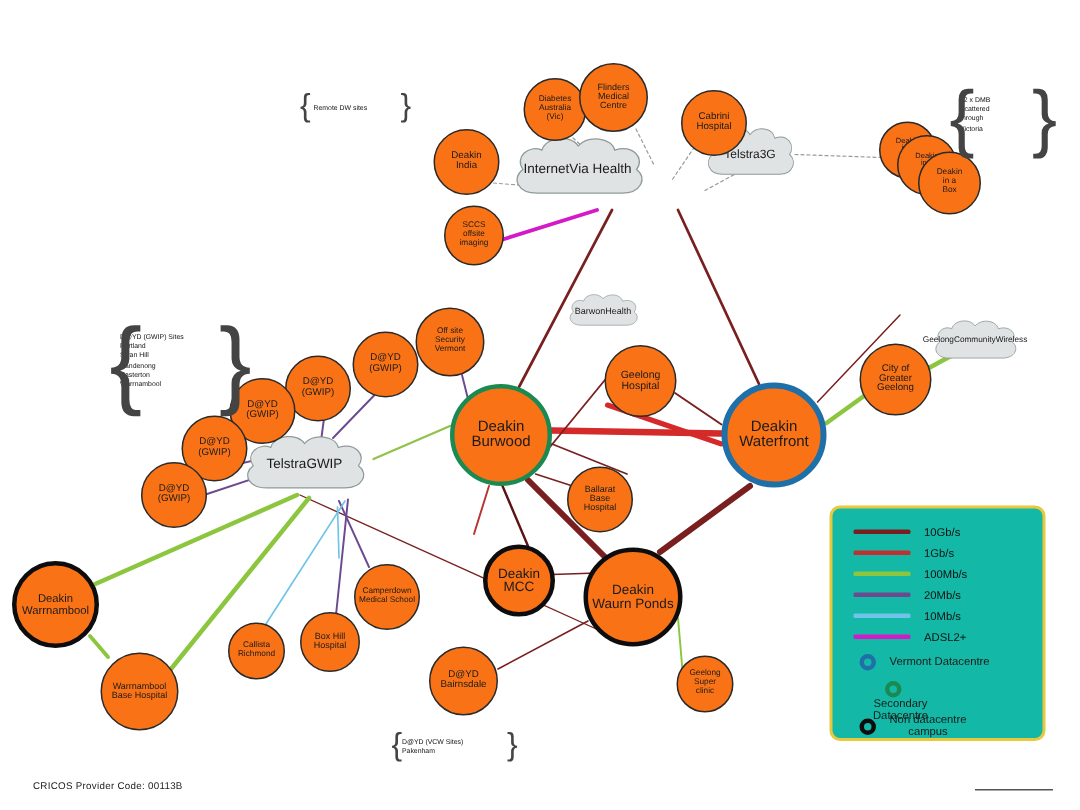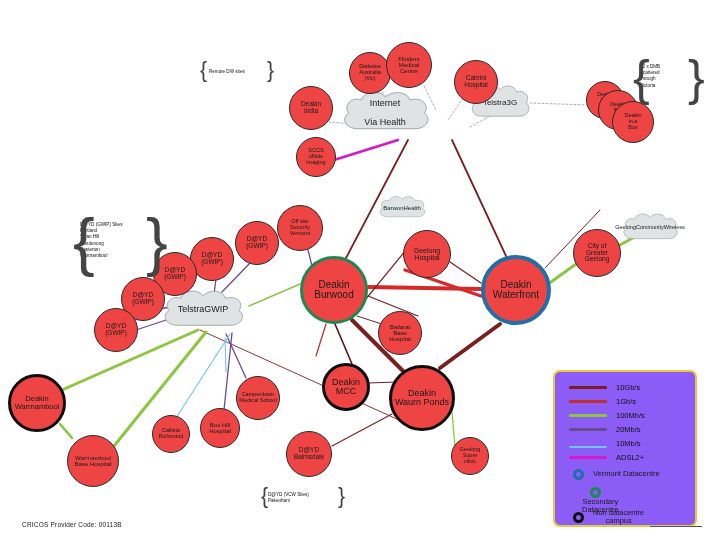--- a/index.html
+++ b/index.html
@@ -2,36 +2,36 @@
 <html><head>
 <meta charset="utf-8">
 <style>
   html,body{margin:0;padding:0;background:#ffffff;}
   body{width:720px;height:540px;overflow:hidden;
        font-family:"Liberation Sans","DejaVu Sans",sans-serif;color:#1a1a1a;}
   #stage{position:relative;width:720px;height:540px;background:#fff;}
   #edges{position:absolute;left:0;top:0;width:720px;height:540px;}
   .node{position:absolute;display:flex;align-items:center;justify-content:center;
         text-align:center;box-sizing:border-box;line-height:1.04;}
-  .circ{border-radius:50%;background:#ef4444;}
+  .circ{border-radius:50%;background:#f97316;}
   .thin{border:0.9px solid #2a2a2a;}
   .ring-blue{border:4px solid #1f6fa8;}
   .ring-green{border:3px solid #1b8a52;}
   .ring-black{border:3.2px solid #0d0d0d;}
   .cloudwrap{position:absolute;}
   .cloudlbl{position:absolute;left:0;top:0;width:100%;height:100%;
             display:flex;align-items:center;justify-content:center;text-align:center;
             line-height:1.05;pointer-events:none;}
   .f5{font-size:5px;} .f55{font-size:5.5px;} .f6{font-size:6px;}
   .f65{font-size:6.5px;} .f7{font-size:7px;} .f75{font-size:7.5px;}
   .f8{font-size:8px;} .f9{font-size:9px;} .f10{font-size:10px;}
   .anno{position:absolute;font-size:4.6px;line-height:1.35;color:#111;white-space:pre;}
   .brace{position:absolute;color:#444;font-weight:300;}
-  #legend{position:absolute;left:553px;top:370px;width:140px;height:153px;
-          border:2px solid #e8c83c;border-radius:7px;background:#8b5cf6;}
+  #legend{position:absolute;left:553px;top:337px;width:140px;height:153px;
+          border:2px solid #e8c83c;border-radius:7px;background:#14b8a6;}
   .lgrow{position:absolute;display:flex;align-items:center;}
   .lgline{width:38px;height:2.2px;border-radius:1px;}
   .lglbl{font-size:7.5px;margin-left:9px;color:#111;}
   .lgring{width:11px;height:11px;border-radius:50%;box-sizing:border-box;}
   .lgtxt2{font-size:7.5px;margin-left:9px;line-height:1.12;text-align:center;}
   #cricos{position:absolute;left:22px;top:521px;font-size:6.5px;color:#222;letter-spacing:.2px;}
   #footrule{position:absolute;left:650px;top:526px;width:52px;height:1.4px;background:#555;}
 </style>
 </head>
 <body>
@@ -80,21 +80,21 @@
         <line x1="226" y1="334" x2="246" y2="378" stroke="#6b4a8f" stroke-width="1.3" stroke-linecap="round"></line>
         <line x1="232" y1="333" x2="224" y2="410" stroke="#6b4a8f" stroke-width="1.3" stroke-linecap="round"></line>
         <line x1="230" y1="334" x2="176" y2="418" stroke="#6fc4e8" stroke-width="1.1" stroke-linecap="round"></line>
         <line x1="225" y1="338" x2="226" y2="372" stroke="#6fc4e8" stroke-width="1.1" stroke-linecap="round"></line>
       </g>
   </svg>
 
   <div id="cloud-layer">
       <div class="cloudwrap" style="left: 336.5px; top: 88px; width: 97px; height: 50px;"><svg width="97" height="50" viewBox="0 0 100 54" preserveAspectRatio="none">
           <path d="M22 44 C8 44 4 33 12 27 C6 18 16 9 25 13 C28 3 45 2 50 10 C57 2 73 4 75 13 C88 9 96 19 90 27 C98 33 93 44 80 44 Z" fill="#dfe3e3" stroke="#8e9a9a" stroke-width="0.9"></path>
-        </svg><div class="cloudlbl f9" style="display: flex; flex-direction: column;">
+        </svg><div class="cloudlbl f9" style="display: flex;">
           <span>Internet</span>
           <br>
           <span>Via Health</span>
         </div></div>
       <div class="cloudwrap" style="left: 467px; top: 82px; width: 66px; height: 42px;"><svg width="66" height="42" viewBox="0 0 100 54" preserveAspectRatio="none">
           <path d="M22 44 C8 44 4 33 12 27 C6 18 16 9 25 13 C28 3 45 2 50 10 C57 2 73 4 75 13 C88 9 96 19 90 27 C98 33 93 44 80 44 Z" fill="#dfe3e3" stroke="#8e9a9a" stroke-width="0.9"></path>
         </svg><div class="cloudlbl f8" style="display: flex;">
           <span>Telstra</span>
           <br>
           <span>3G</span>
@@ -246,21 +246,21 @@
           <div class="lglbl">1Gb/s</div>
         </div>
         <div class="lgrow" style="left: 14px; top: 39px; justify-content: space-between;">
           <div class="lgline" style="background: rgb(140, 198, 63);"></div>
           <div class="lglbl">100Mb/s</div>
         </div>
         <div class="lgrow" style="left: 14px; top: 53px;">
           <div class="lgline" style="background: rgb(107, 74, 143);"></div>
           <div class="lglbl">20Mb/s</div>
         </div>
-        <div class="lgrow" style="left: 14px; top: 67px; align-items: flex-end;">
+        <div class="lgrow" style="left: 14px; top: 67px;">
           <div class="lgline" style="background: rgb(111, 196, 232);"></div>
           <div class="lglbl">10Mb/s</div>
         </div>
         <div class="lgrow" style="left: 14px; top: 81px;">
           <div class="lgline" style="background: rgb(212, 25, 200);"></div>
           <div class="lglbl">ADSL2+</div>
         </div>
       </div>
     <div id="legend-markers">
         <div class="lgrow" style="left: 18px; top: 97px;">

